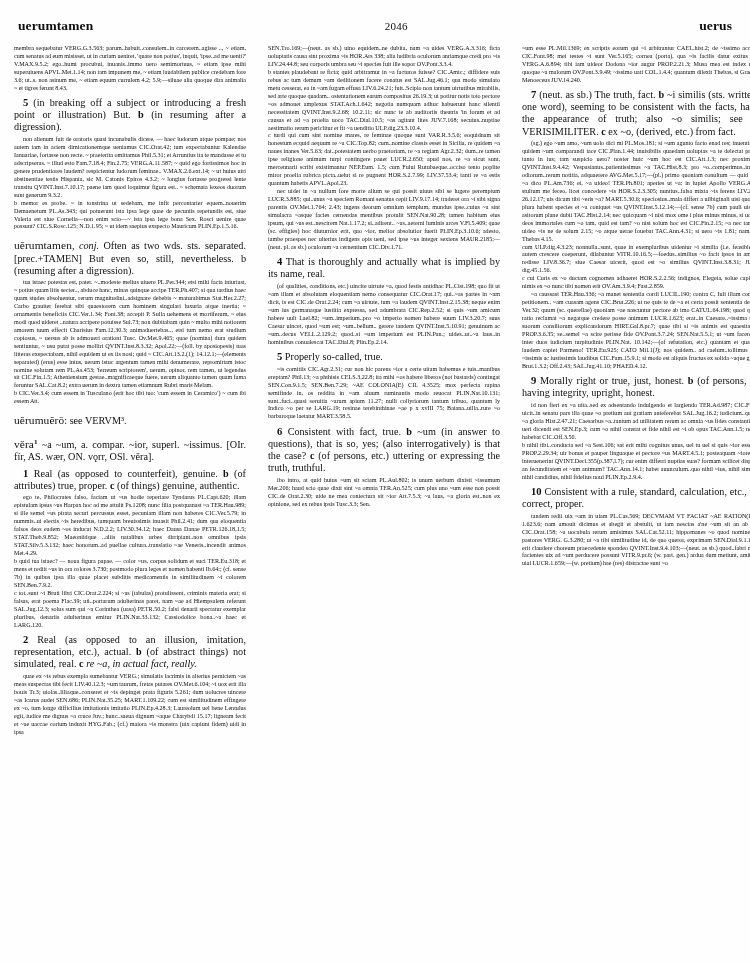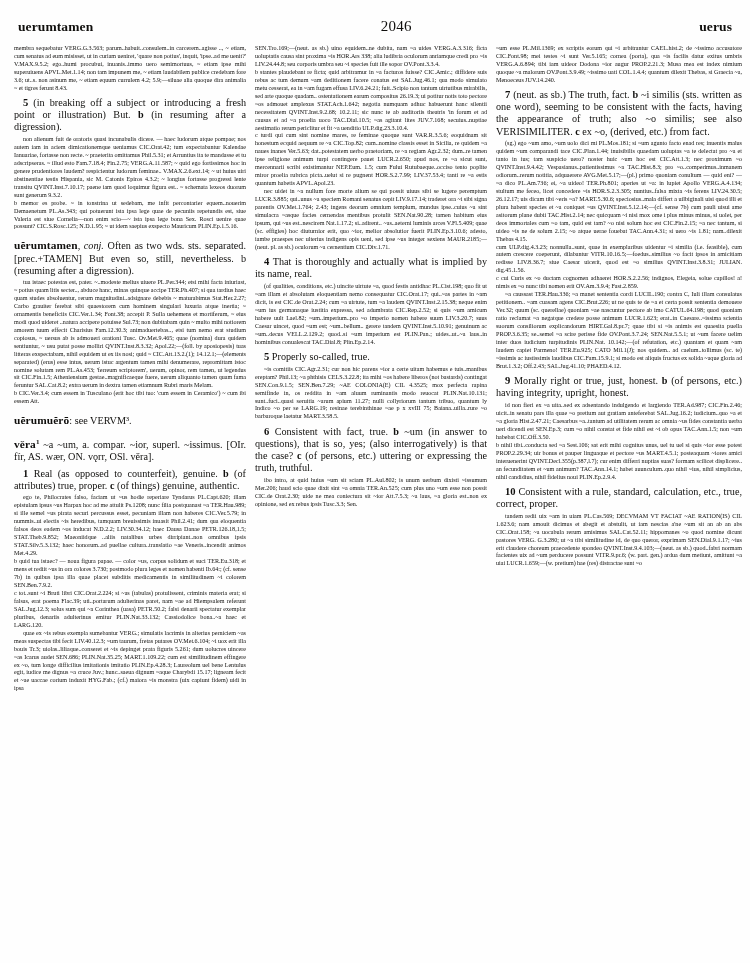--- a/index.html
+++ b/index.html
@@ -35,28 +35,28 @@
     font-family: "Liberation Serif", "DejaVu Serif", serif;
   }
   .rh-left, .rh-right {
     font-size: 13.5px;
     font-weight: bold;
     letter-spacing: 0.1px;
   }
   .rh-left  { text-align: left; }
   .rh-right { text-align: right; }
   .rh-center {
-    font-size: 15px;
+    font-size: 11px;
     letter-spacing: 0.3px;
   }
 
   
   .columns {
     display: flex;
-    gap: 9px;
+    gap: 22px;
     height: 918px;
     align-items: center;
   }
   .col {
     width: 232px;
     flex: 0 0 232px;
     height: 918px;
     overflow: hidden;
   }
   .col.col-3 { width: 246px; flex: 0 0 246px; }
@@ -88,21 +88,21 @@
     font-weight: bold;
   }
 
   .headword {
     font-size: 10.2px;
     line-height: 12.2px;
     text-align: justify;
     margin: 8px 0 2px 0;
   }
   .headword .hw {
-    font-weight: bold;
+    font-weight: normal;
     font-size: 11.4px;
     letter-spacing: 0.1px;
   }
   .headword .sup {
     font-size: 7px;
     vertical-align: super;
     font-weight: bold;
   }
   .it { font-style: italic; }
 </style>
@@ -160,20 +160,28 @@
         <span class="sub">b</span>
         <span>(of attributes) true, proper.</span>
         <span class="sub">c</span>
         <span>(of things) genuine, authentic.</span>
       </p>
 
       <p class="cite indent">ego te, Philocrates falso, faciam ut ~us hodie reperiare Tyndarus PL.Capt.620; illam epistulam ipsus ~us Harpax hoc ad me attulit Ps.1208; nunc filia postquanast ~a TER.Hau.989; si ille semel ~us pirata securi percussus esset, pecuniam illam non haberes CIC.Ver.5.79; in nummis..ui electis ~is heredibus, tamquam breuissimis inuasit Phil.2.41; dum qua eloquentia falsos deos eadem ~os inducat N.D.2.2; LIV.30.34.12; haec Dausa Danae PETR.126.18,1.5; STAT.Theb.9.852; Maeoniidque ..aliis natalibus urbes dirripiant..non omnibus ipsis STAT.Silv.5.3.132; haec honorum..ad puellae cultura..translatio ~ae Veneris..incendit animos Met.4.29.</p>
       <p class="cite">b quid tua istaec? — noua figura papae. — color ~us, corpus solidum et suci TER.Eu.318; et mens et rediit ~us in ora colores 3.730; postmodo plura leges et nomen habenti Ib.64:; (cf. sense 7b) in quibus ipsa illa quae placet subditis medicamentis in similitudinem ~i colorem SEN.Ben.7.9.2.</p>
       <p class="cite">c tot..sunt ~i Bruti libri CIC.Orat.2.224; si ~as (tabulas) protulissent, criminis materia erat; si falsas, erat poema Flac.39; uti..portarum adulterinas paret, nam ~ae ad Hiempsalem referunt SAL.Jug.12.3; solus sum qui ~a Corinthea (uasa) PETR.50.2; falsi denarii spectatur exemplar pluribus, denariis adulterinus emitur PLIN.Nat.33.132; Cassiodolice bona..~a haec et LARG.120.</p>
 
+      <p class="sense">
+        <span class="num">2</span>
+        <span>Real (as opposed to an illusion, imitation, representation, etc.), actual.</span>
+        <span class="sub">b</span>
+        <span>(of abstract things) not simulated, real.</span>
+        <span class="sub">c</span>
+        <span class="it">re ~a, in actual fact, really.</span>
+      </p>
 
       <p class="cite indent">quae ex ~is rebus exempla sumebantur VERG.; simulatis lacrimis in alterius perniciem ~as meas suspectas tibi fecit LIV.40.12.3; ~um taurum, fretas putares OV.Met.6.104; ~i uox erit illa bouis Tr.3; uiolas..liliaque..conseret et ~is depinget prata figuris 5.261; dum uolucres uincere ~as Icarus audet SEN.686; PLIN.Nat.35.25; MART.1.109.22; cum est similitudinem effingere ex ~o, tum longe difficilius imitationis imitatio PLIN.Ep.4.28.3; Laureolum uel bene Lentulus egit, iudice me dignus ~a cruce Juv.; hunc..saeua dignum ~aque Charybdi 15.17; ligneam fecit et ~ae uaccae corium induxit HYG.Fab.; (cf.) maiora ~is monstra (uix capiunt fidem) uidi in ipsa</p>
     </div>
 
     <div class="col col-2">
 
       <p class="cite">SEN.Tro.169;—(neut. as sb.) uino equidem..ne dubita, nam ~a uides VERG.A.3.316; ficta uoluptatis causa sint proxima ~is HOR.Ars 338; alia ludibria oculorum anriamque credi pro ~is LIV.24.44.8; seu corporis umbra seu ~i species fuit ille sopor OV.Pont.3.3.4.</p>
       <p class="cite">b stantes plaudebant re ficta; quid arbitramur in ~a facturos fuisse? CIC.Amic.; diffidere suis rebus ac tum demum ~am deditionem facere conatus est SAL.Jug.46.1; qua modo simulato metu cesserat, ea in ~am fugam effusa LIV.6.24.21; fuit..Scipio non tantum uirtutibus mirabilis, sed arte quoque quadam.. ostentationem earum compositus 26.19.3; ui potitur notis toto pectore ~os admouet amplexus STAT.Ach.1.642; negotia numquam adhuc habuerunt hanc silentii necessitatem QVINT.Inst.9.2.68; 10.2.11; sic nunc te ab auditoriis theatris 'in forum et ad causas et ad ~a proelia uoco TAC.Dial.10.5; ~as agitant lites JUV.7.168; secuius..nuptiae aestimatio rerum periclitur et fit ~a uenditio ULP.dig.23.3.10.4.</p>
       <p class="cite">c turdi qui cum sint nomine mares, re feminae quoque sunt VAR.R.3.5.6; eoquidnam sit honestum ecquid aequum re ~a CIC.Top.82; cum..nomine classis esset in Sicilia, re quidem ~a naues inanes Ver.5.63; dat..potestatem uerbo praetoriam, re ~a regiam Agr.2.32; dum..re tamen ipse religione animum turpi contingere pauet LUCR.2.650; apud nos, re ~a sicut sunt, mercennarii scribi existimantur NEP.Eum. 1.5; cum Fului Rutubaeque..occiso tento poplite miror proelia rubrica picta..uelut si re pugnent HOR.S.2.7.99; LIV.37.53.4; tanti re ~a estis quantum habetis APVL.Apol.23.</p>
 

